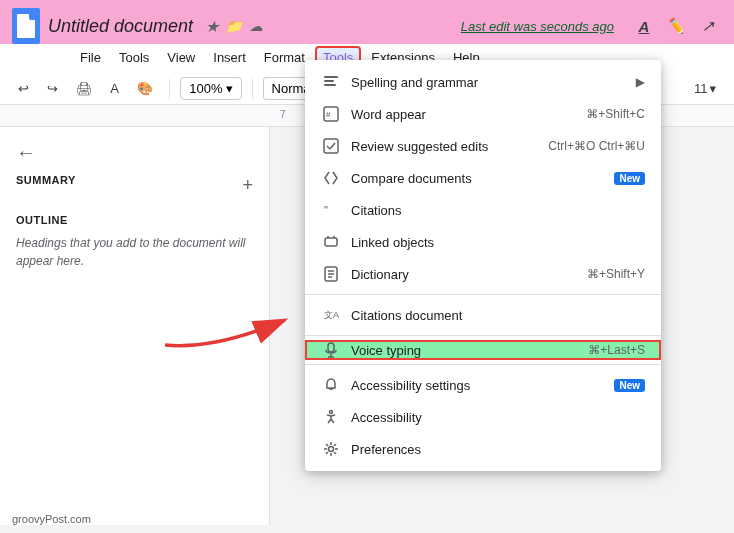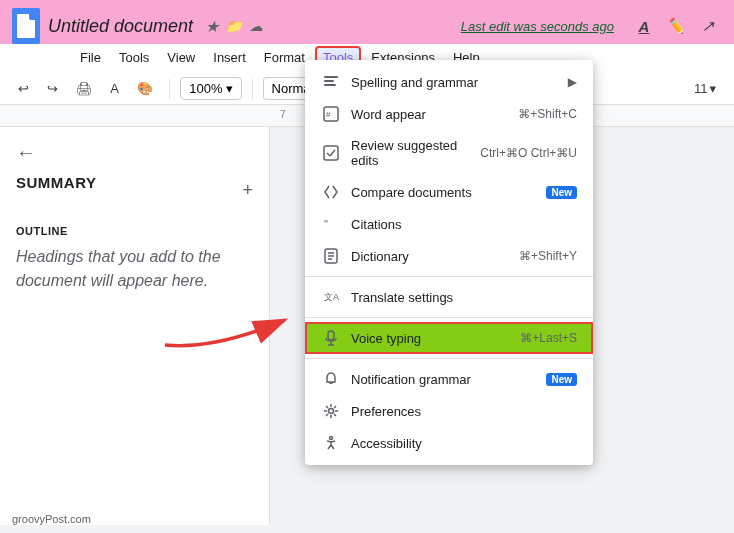--- a/index.html
+++ b/index.html
@@ -182,43 +182,43 @@
       flex-shrink: 0;
     }
     .sidebar-back {
       color: #5f6368;
       font-size: 20px;
       cursor: pointer;
       margin-bottom: 12px;
       display: inline-block;
     }
     .sidebar-section-title {
-      font-size: 15px;
+      font-size: 11px;
       font-weight: 700;
       color: #202124;
       letter-spacing: 0.5px;
-      margin-bottom: 18px;
+      margin-bottom: 12px;
     }
     .sidebar-add {
       float: right;
       font-size: 18px;
       color: #5f6368;
       cursor: pointer;
       margin-top: -2px;
     }
     .sidebar-outline-title {
       font-size: 11px;
       font-weight: 700;
       color: #202124;
       letter-spacing: 0.5px;
       margin-top: 16px;
       margin-bottom: 8px;
     }
     .outline-hint {
-      font-size: 16px;
+      font-size: 12px;
       color: #5f6368;
       font-style: italic;
       line-height: 1.5;
     }
 
     
     .arrow-container {
       position: absolute;
       left: 155px;
       top: 295px;
@@ -232,40 +232,40 @@
       display: flex;
       justify-content: center;
       padding: 20px;
     }
 
     
     .dropdown-menu {
       position: absolute;
       top: 60px;
       left: 305px;
-      width: 288px;
+      width: 356px;
       background: #fff;
       border-radius: 4px;
       box-shadow: 0 2px 10px rgba(0,0,0,0.2), 0 4px 20px rgba(0,0,0,0.15);
       z-index: 1000;
       padding: 6px 0;
     }
     .dropdown-item {
       display: flex;
       align-items: center;
       padding: 8px 16px;
       font-size: 13px;
       color: #202124;
       cursor: pointer;
       position: relative;
     }
     .dropdown-item.highlighted {
-      background: #84cc16;
+      background: #86efac;
       border: 2px solid #ea4335;
-      padding: 6px 14px;
+      padding: 0 14px;
     }
     .dropdown-item-icon {
       width: 20px;
       margin-right: 10px;
       display: flex;
       align-items: center;
       justify-content: center;
       color: #5f6368;
       font-size: 14px;
       flex-shrink: 0;
@@ -439,20 +439,29 @@
 
   <div class="dropdown-item">
     <div class="dropdown-item-icon">
       <svg width="16" height="16" viewBox="0 0 16 16" fill="#5f6368">
           <text x="1" y="12" font-size="11">"</text>
         </svg>
     </div>
     <span class="dropdown-item-label">Citations</span>
   </div>
 
+  <div class="dropdown-item">
+    <div class="dropdown-item-icon">
+      <svg width="16" height="16" viewBox="0 0 16 16" fill="none" stroke="#5f6368" stroke-width="1.5">
+          <rect x="2" y="4" width="12" height="8" rx="2"></rect>
+          <path d="M5 4 V2 M11 4 V2"></path>
+        </svg>
+    </div>
+    <span class="dropdown-item-label">Linked objects</span>
+  </div>
 
   <div class="dropdown-item">
     <div class="dropdown-item-icon">
       <svg width="16" height="16" viewBox="0 0 16 16" fill="none" stroke="#5f6368" stroke-width="1.5">
           <rect x="2" y="1" width="12" height="14" rx="2"></rect>
           <line x1="5" y1="5" x2="11" y2="5"></line>
           <line x1="5" y1="8" x2="11" y2="8"></line>
           <line x1="5" y1="11" x2="9" y2="11"></line>
         </svg>
     </div>
@@ -461,21 +470,21 @@
   </div>
 
   <div class="dropdown-separator"></div>
 
   <div class="dropdown-item">
     <div class="dropdown-item-icon">
       <svg width="16" height="16" viewBox="0 0 16 16" fill="#5f6368">
           <text x="1" y="11" font-size="9">文A</text>
         </svg>
     </div>
-    <span class="dropdown-item-label">Translate settings</span>
+    <span class="dropdown-item-label">Citations document</span>
   </div>
 
   <div class="dropdown-separator"></div>
 
   <div class="dropdown-item highlighted">
     <div class="dropdown-item-icon">
       <svg width="16" height="16" viewBox="0 0 16 16" fill="none" stroke="#5f6368" stroke-width="1.5">
         <rect x="5" y="1" width="6" height="9" rx="3"></rect>
         <path d="M3 8 C3 12 13 12 13 8"></path>
         <line x1="8" y1="12" x2="8" y2="15"></line>
@@ -488,43 +497,43 @@
 
   <div class="dropdown-separator"></div>
 
   <div class="dropdown-item">
     <div class="dropdown-item-icon">
       <svg width="16" height="16" viewBox="0 0 16 16" fill="none" stroke="#5f6368" stroke-width="1.5">
         <path d="M8 2 C5 2 4 5 4 7 L4 11 L12 11 L12 7 C12 5 11 2 8 2"></path>
         <path d="M6 11 C6 12.5 10 12.5 10 11"></path>
       </svg>
     </div>
-    <span class="dropdown-item-label">Notification grammar</span>
+    <span class="dropdown-item-label">Accessibility settings</span>
     <span class="new-badge">New</span>
-  </div>
-
-  <div class="dropdown-item">
-    <div class="dropdown-item-icon">
-      <svg width="16" height="16" viewBox="0 0 16 16" fill="none" stroke="#5f6368" stroke-width="1.5">
-        <circle cx="8" cy="8" r="2.5"></circle>
-        <path d="M8 1 L8 4 M8 12 L8 15 M1 8 L4 8 M12 8 L15 8 M3 3 L5 5 M11 11 L13 13 M13 3 L11 5 M5 11 L3 13"></path>
-      </svg>
-    </div>
-    <span class="dropdown-item-label">Preferences</span>
   </div>
 
   <div class="dropdown-item">
     <div class="dropdown-item-icon">
       <svg width="16" height="16" viewBox="0 0 16 16" fill="none" stroke="#5f6368" stroke-width="1.5">
         <circle cx="8" cy="3" r="1.5"></circle>
         <path d="M4 6 L8 7 L12 6"></path>
         <path d="M8 7 L8 12"></path>
         <path d="M8 10 L5 14 M8 10 L11 14"></path>
       </svg>
     </div>
     <span class="dropdown-item-label">Accessibility</span>
   </div>
 
+  <div class="dropdown-item">
+    <div class="dropdown-item-icon">
+      <svg width="16" height="16" viewBox="0 0 16 16" fill="none" stroke="#5f6368" stroke-width="1.5">
+        <circle cx="8" cy="8" r="2.5"></circle>
+        <path d="M8 1 L8 4 M8 12 L8 15 M1 8 L4 8 M12 8 L15 8 M3 3 L5 5 M11 11 L13 13 M13 3 L11 5 M5 11 L3 13"></path>
+      </svg>
+    </div>
+    <span class="dropdown-item-label">Preferences</span>
+  </div>
+
 </div>
 
 <div class="watermark">
   <span>groovyPost.com</span>
 </div>
 
 </body></html>

